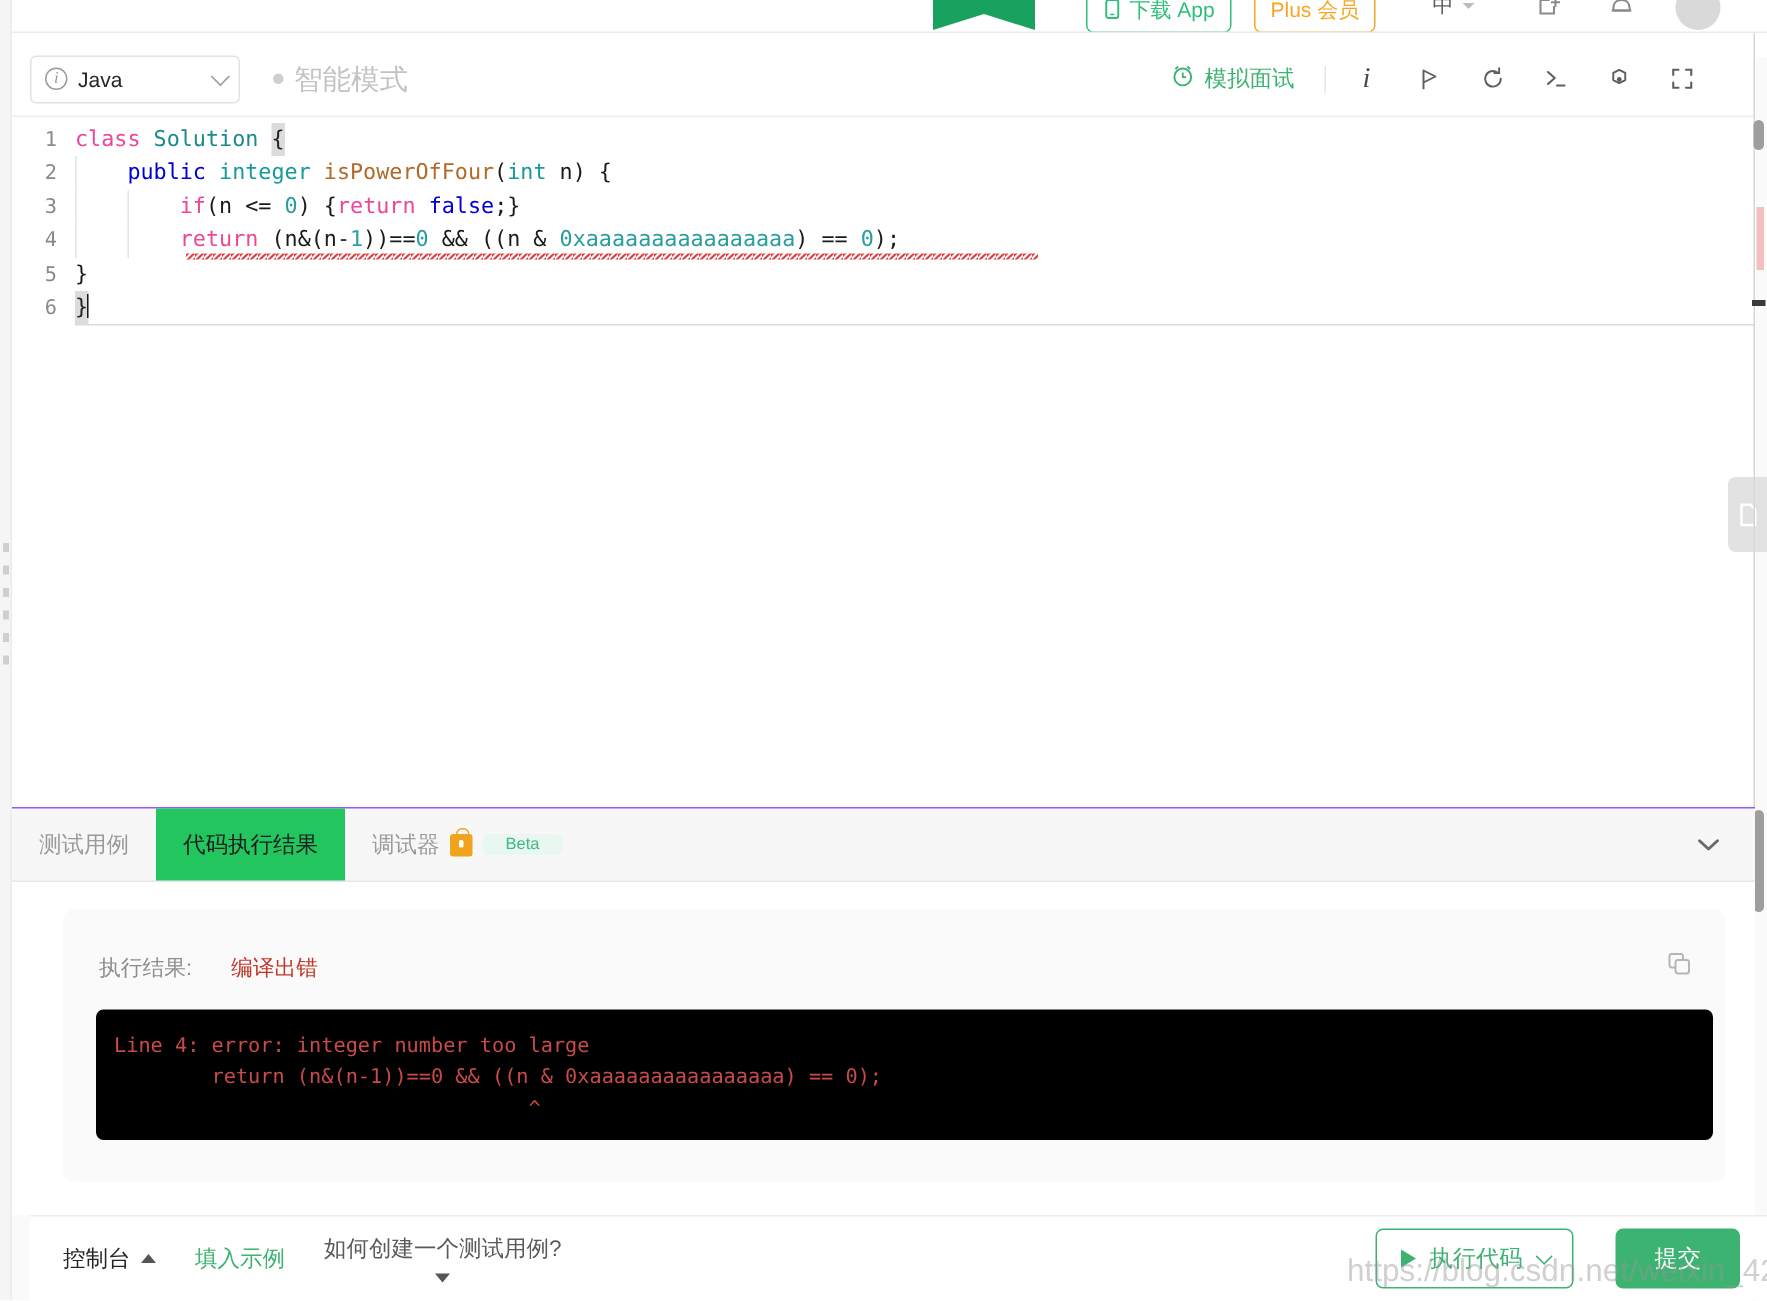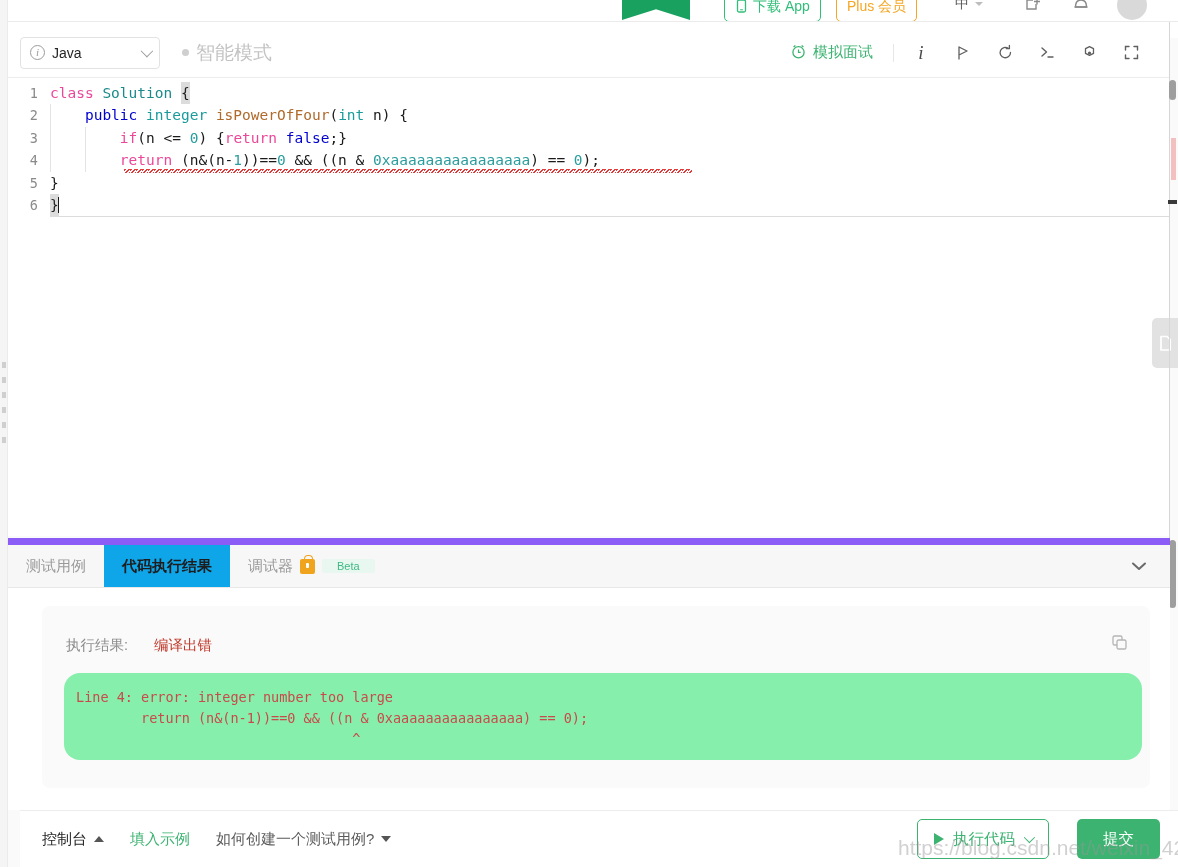--- a/index.html
+++ b/index.html
@@ -71,21 +71,21 @@
     width: 9px; height: 9px; border-right: 1.6px solid #9e9e9e;
     border-bottom: 1.6px solid #9e9e9e; transform: rotate(45deg) translateY(-2px);
     flex: none;
   }
   .smartmode {
     margin-left: 22px; display: flex; align-items: center; gap: 7px;
     font-size: 19px; color: #c3c3c3;
   }
   .dot-grey { width: 7px; height: 7px; border-radius: 50%; background: #cfcfcf; }
   .tb-right {
-    margin-left: auto; display: flex; align-items: center; gap: 0px; padding-right: 18px;
+    margin-left: auto; display: flex; align-items: center; gap: 0px; padding-right: 28px;
   }
   .mock-btn {
     display: flex; align-items: center; gap: 6px; color: #3cb371;
     font-size: 15px; padding: 0 14px; cursor: pointer; white-space: nowrap;
   }
   .vdiv { width: 1px; height: 18px; background: #e6e6e6; margin: 0 6px; }
   .tb-ic {
     width: 42px; height: 40px; display: flex; align-items: center;
     justify-content: center; color: #5f5f5f; cursor: pointer;
   }
@@ -172,27 +172,27 @@
   .left-dots {
     position: absolute; left: 2px; top: 362px; width: 4px;
     display: flex; flex-direction: column; gap: 9px;
   }
   .left-dots i { display: block; width: 4px; height: 6px; background: #cfcfcf; }
 
   
   .res-tabs {
     position: absolute; left: 8px; top: 538px; width: 1162px; height: 50px;
     background: #f7f7f7; display: flex; align-items: stretch;
-    border-top: 7px solid #8b5cf6; border-bottom: 1px solid #e8e8e8;
+    border-top: 1px solid #8b5cf6; border-bottom: 1px solid #e8e8e8;
   }
   .rtab {
     display: flex; align-items: center; padding: 0 18px; font-size: 15px;
     color: #9a9a9a; cursor: pointer; gap: 7px;
   }
-  .rtab.active { color: #1d1d1d; background: #0ea5e9; font-weight: bold; justify-content: center; }
+  .rtab.active { color: #1d1d1d; background: #22c55e; font-weight: normal; justify-content: center; }
   .lock-badge {
     width: 15px; height: 15px; background: #f0a41e; border-radius: 2px;
     position: relative;
   }
   .lock-badge::before {
     content: ""; position: absolute; left: 4px; top: -4px; width: 7px; height: 6px;
     border: 1.6px solid #f0a41e; border-bottom: none; border-radius: 4px 4px 0 0;
   }
   .lock-badge::after {
     content: ""; position: absolute; left: 6.2px; top: 4.5px; width: 2.5px; height: 5px;
@@ -216,37 +216,37 @@
     background: #fafafa; border-radius: 8px;
   }
   .res-head {
     position: absolute; left: 24px; top: 30px; display: flex; align-items: center; gap: 26px;
   }
   .res-head .k { font-size: 14.5px; color: #8d8d8d; }
   .res-head .v { font-size: 14.5px; color: #c0392b; }
   .copy-ic { position: absolute; right: 22px; top: 28px; cursor: pointer; }
   .err-box {
     position: absolute; left: 22px; top: 67px; width: 1078px; height: 87px;
-    background: #86efac; border-radius: 16px; padding: 14px 12px;
+    background: #000000; border-radius: 5px; padding: 14px 12px;
     font-family: "DejaVu Sans Mono", monospace; font-size: 13.5px; line-height: 21px;
     color: #c94a4a; white-space: pre;
   }
 
   
   .bottom-bar {
     position: absolute; left: 20px; top: 810px; width: 1162px; height: 57px;
     background: #ffffff; border-top: 1px solid #ededed;
     display: flex; align-items: center; padding: 0 22px;
   }
   .bb-item {
     display: flex; align-items: center; gap: 7px; font-size: 15px;
     color: #262626; cursor: pointer; margin-right: 26px; white-space: nowrap;
   }
   .bb-item.green { color: #3cb371; }
-  .bb-item.muted { color: #5a5a5a; }
+  .bb-item.muted { color: #5a5a5a; flex-direction: column; }
   .caret-up {
     width: 0; height: 0; border-left: 5px solid transparent;
     border-right: 5px solid transparent; border-bottom: 6px solid #555;
   }
   .caret-dn {
     width: 0; height: 0; border-left: 5px solid transparent;
     border-right: 5px solid transparent; border-top: 6px solid #555;
   }
   .bb-right { margin-left: auto; display: flex; gap: 28px; }
   .btn-run {

